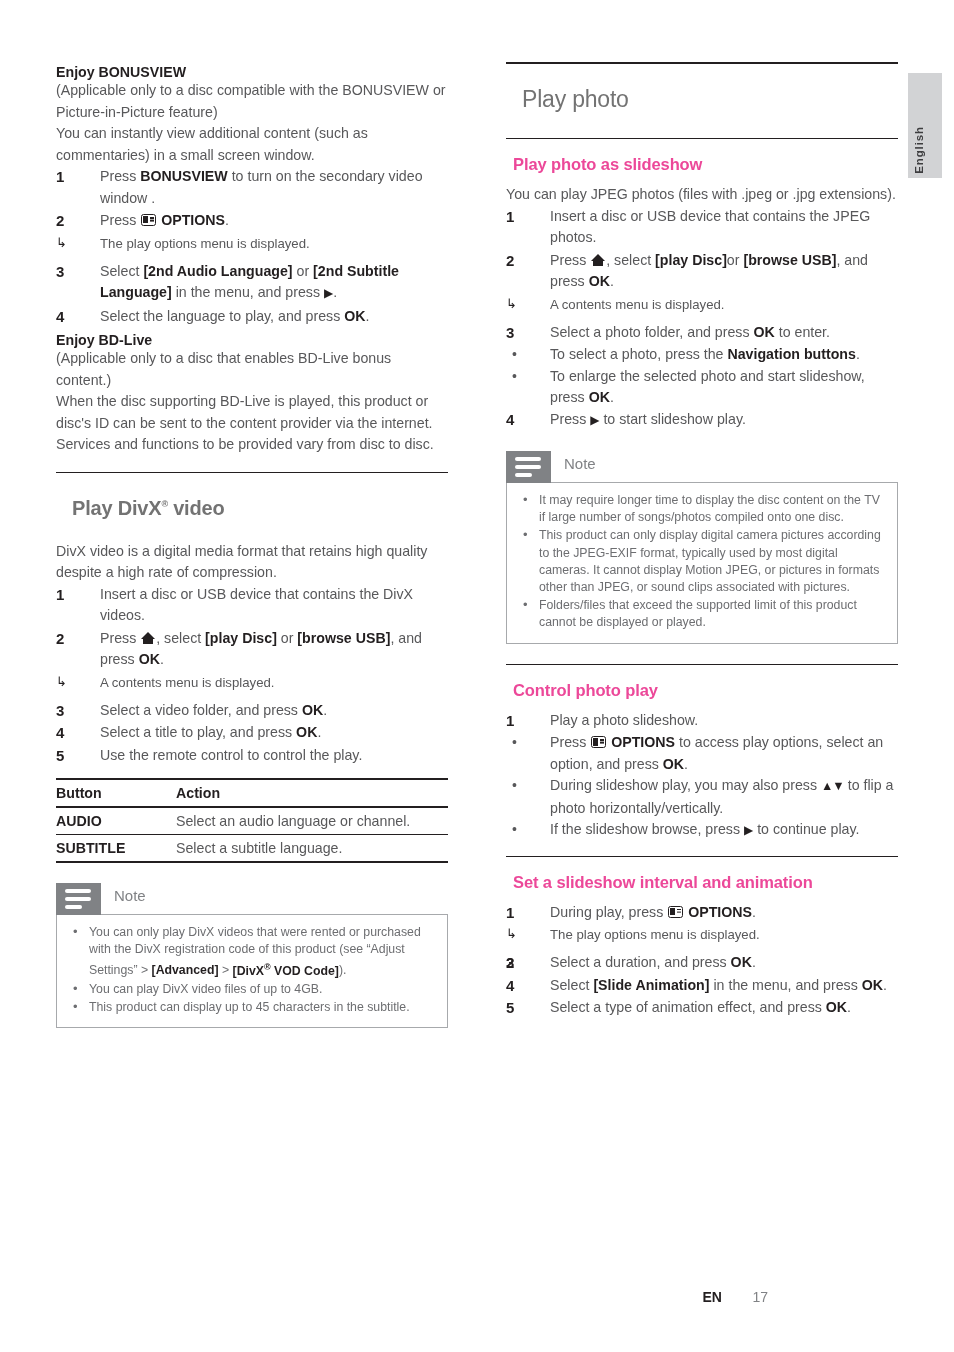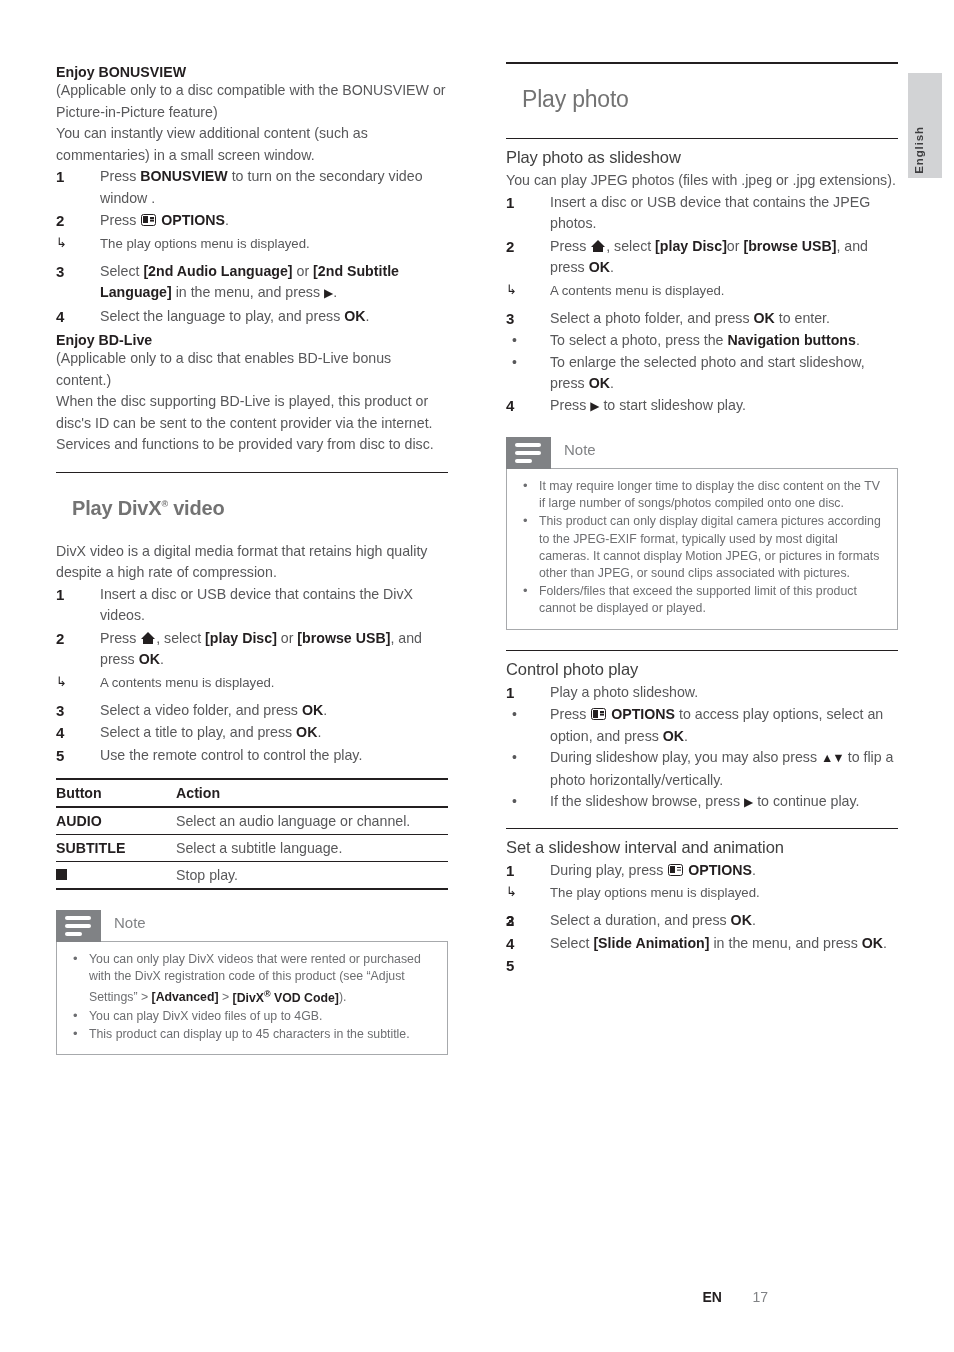--- a/index.html
+++ b/index.html
@@ -46,22 +46,22 @@
 
   
   h2.section{
     font-size:23px;font-weight:normal;color:#737373;
     margin:16px;padding:6px 0 9px 0;letter-spacing:-.2px;
   }
   .rule-thick{border-top:2.4px solid #231f20;}
   .rule-thin{border-top:1px solid #231f20;}
 
   h3.sub{
-    font-size:16.5px;font-weight:normal;color:#404040;
-    margin:0;padding:9px 0 3px 0;letter-spacing:-.1px;
+    font-size:16.5px;font-weight:bold;color:#ec4899;
+    margin:7px;padding:9px 0 3px 0;letter-spacing:-.1px;
   }
   h4.minor{
     font-size:14.2px;font-weight:bold;color:#231f20;
     margin:0;padding:2px 0 0 0;
   }
   p.body{
     font-size:14.2px;line-height:21.5px;margin:0;color:#58585a;
   }
 
   
@@ -251,24 +251,20 @@
       </thead>
       <tbody>
         <tr>
           <td class="c1">AUDIO</td>
           <td>Select an audio language or channel.</td>
         </tr>
         <tr>
           <td class="c1">SUBTITLE</td>
           <td>Select a subtitle language.</td>
         </tr>
-        <tr>
-          <td class="c1"><span class="stopsq"></span></td>
-          <td>Stop play.</td>
-        </tr>
       </tbody>
     </table>
 
     <div class="note">
       <div class="note-head">
         <i class="l1"></i>
         <i class="l2"></i>
         <i class="l3"></i>
       </div>
       <div class="note-title">Note</div>
@@ -393,20 +389,21 @@
         <span class="txt"><span>Select a duration, and press </span><b>OK</b><span>.</span></span>
       </div>
 
       <div class="step">
         <span class="num">4</span>
         <span class="txt"><span>Select </span><b>[Slide Animation]</b><span> in the menu, and press </span><b>OK</b><span>.</span></span>
       </div>
 
       <div class="step">
         <span class="num">5</span>
+        <span class="txt"><span>Select a type of animation effect, and press </span><b>OK</b><span>.</span></span>
       </div>
     </div>
 
   </div>
 
   <div class="footer">
     <span class="en">EN</span>
     <span class="pg">17</span>
   </div>
 

